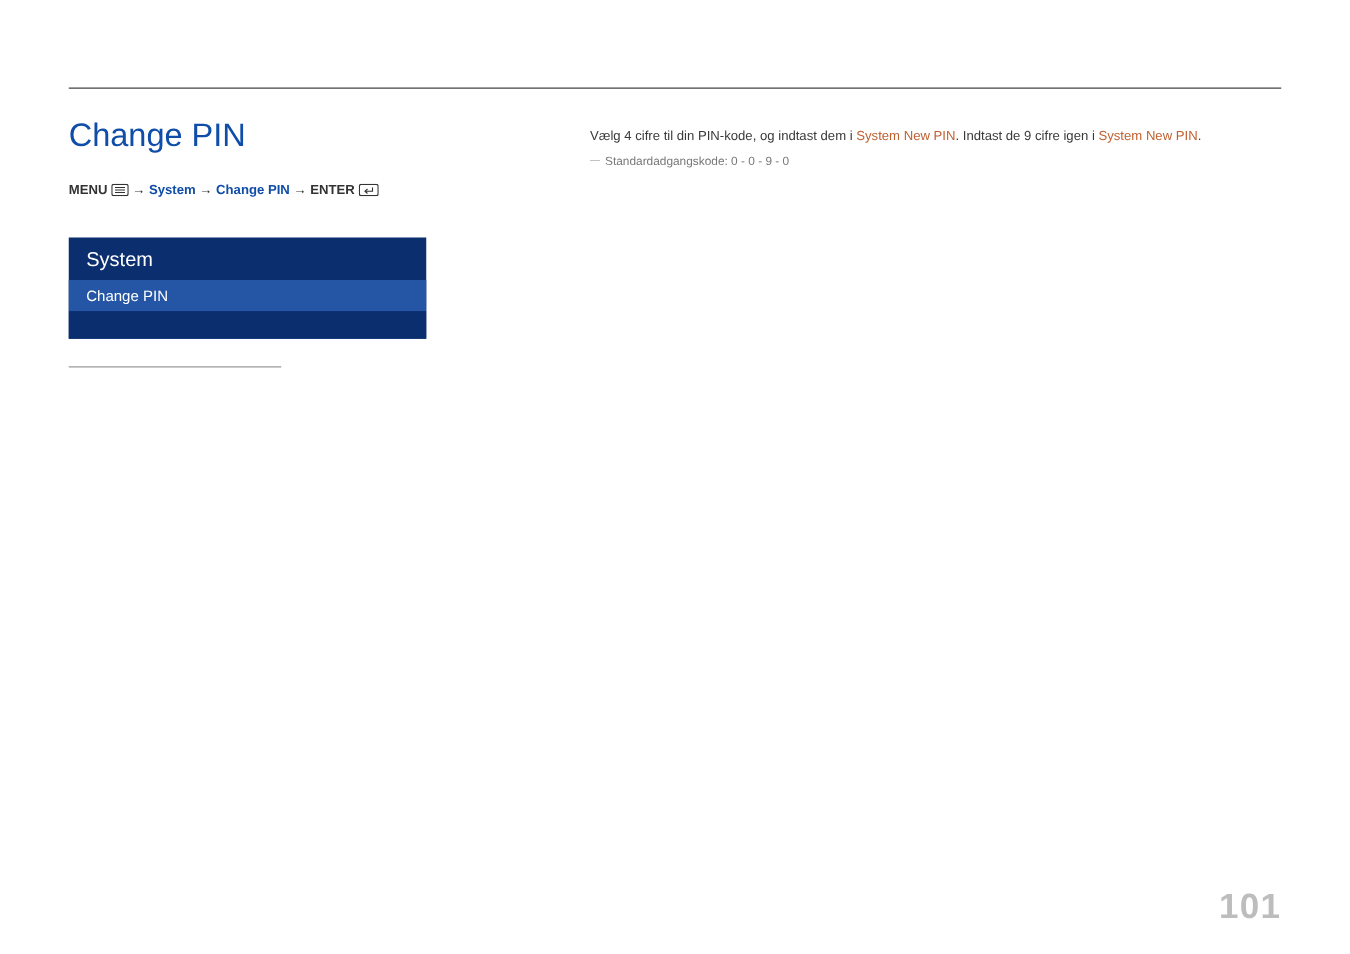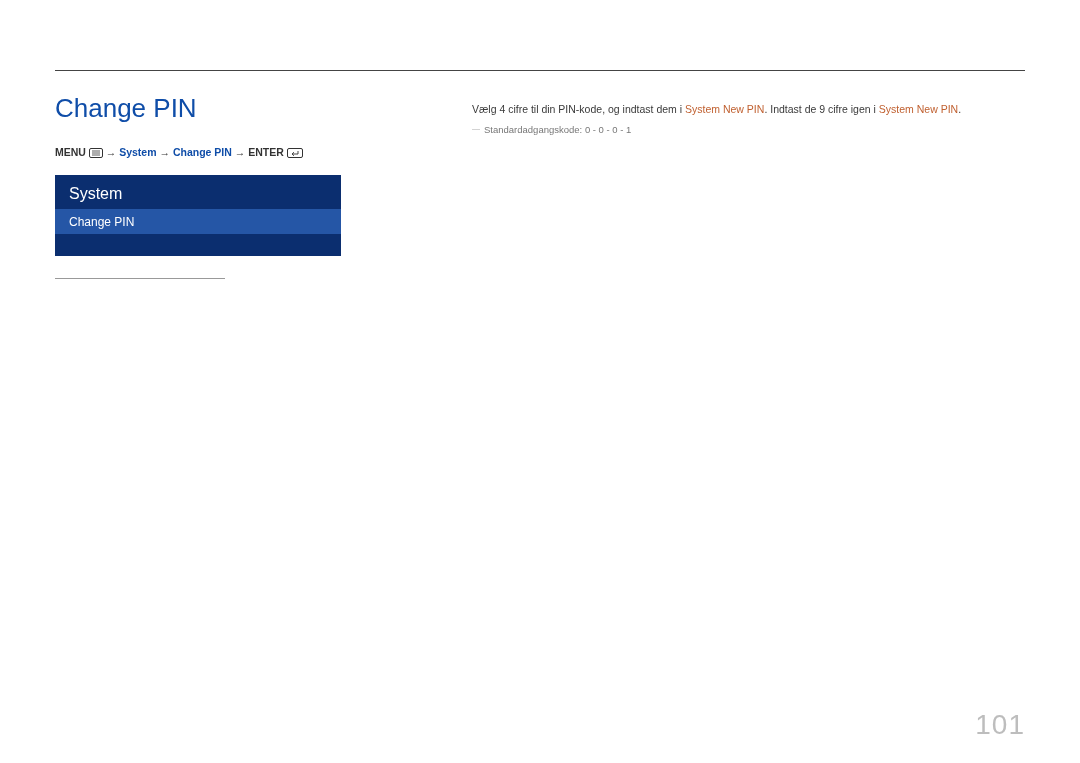--- a/index.html
+++ b/index.html
@@ -35,21 +35,21 @@
   .page-title {
     font-size: 26px;
     font-weight: 400;
     color: #0f4da8;
     margin-bottom: 22px;
   }
   .breadcrumb {
     font-size: 10.5px;
     font-weight: bold;
     color: #333;
-    margin-bottom: 17px;
+    margin-bottom: 32px;
   }
   .breadcrumb .bc-colored { color: #0f4da8; }
   .breadcrumb .arrow { font-weight: normal; }
   .menu-icon, .enter-icon {
     display: inline-block;
     vertical-align: -2px;
   }
   .menu-icon svg, .enter-icon svg { display: block; }
   .panel {
     width: 286px;
@@ -94,21 +94,21 @@
   .footnote-right {
     font-size: 9.5px;
     color: #777;
     margin-top: 4px;
   }
   .page-number {
     position: absolute;
     right: 55px;
     bottom: 22px;
     font-size: 28px;
-    font-weight: 400;
+    font-weight: 700;
     color: #bdbdbd;
     letter-spacing: 1px;
   }
 </style>
 </head>
 <body>
 
 <hr class="rule">
 
 <div class="columns">
@@ -148,19 +148,19 @@
     </div>
 
     <hr class="footnote-sep">
   </div>
 
   <div class="col-right">
     <p class="body-p">
       <span>Vælg 4 cifre til din PIN-kode, og indtast dem i </span><span class="hl">System New PIN</span><span>. Indtast de 9 cifre igen i </span><span class="hl">System New PIN</span><span>.</span>
     </p>
     <div class="footnote-right">
-      <span class="dash">―</span><span>Standardadgangskode: 0 - 0 - 0 - 1</span>
+      <span class="dash">―</span><span>Standardadgangskode: 0 - 0 - 9 - 0</span>
     </div>
   </div>
 
 </div>
 
 <div class="page-number">101</div>
 
 </body></html>

